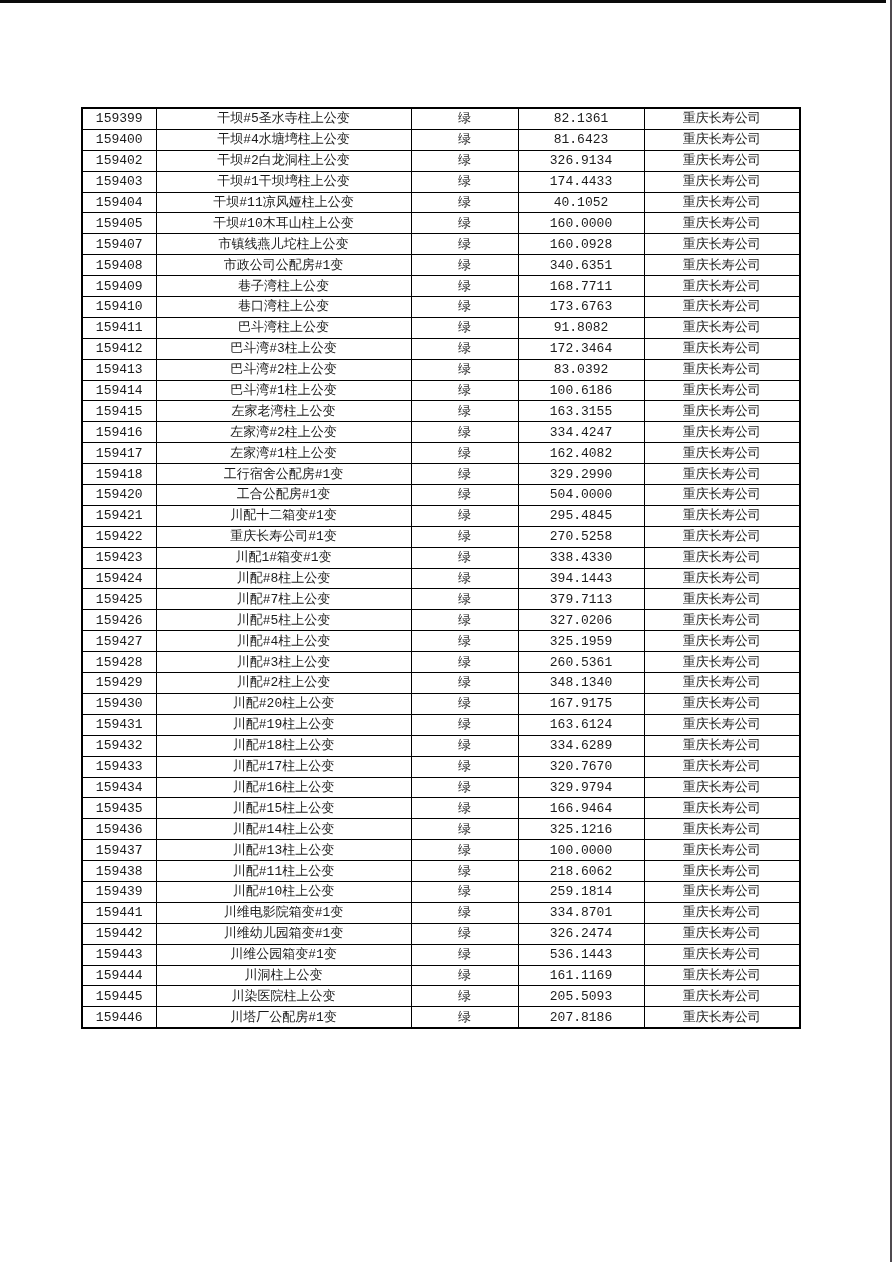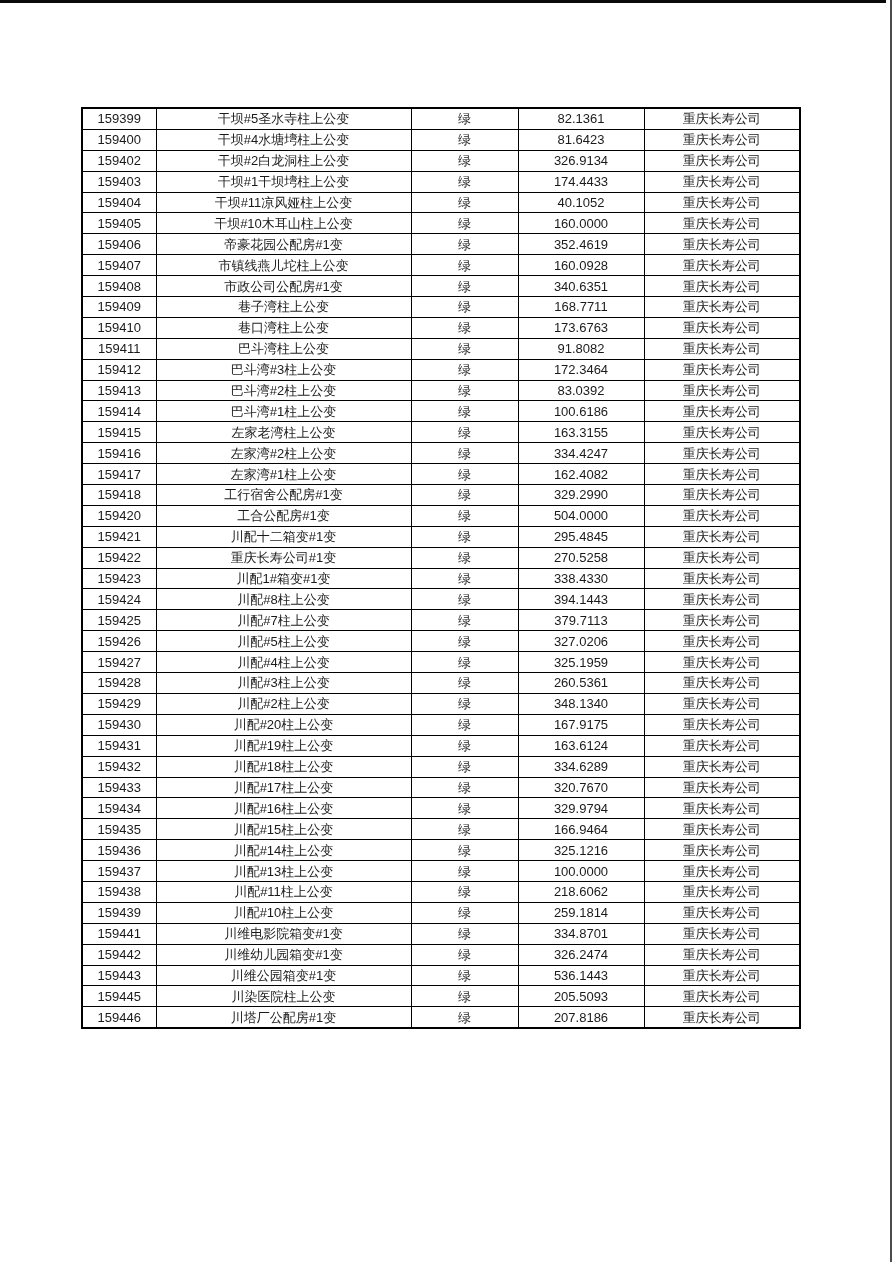--- a/index.html
+++ b/index.html
@@ -30,20 +30,21 @@
     height: 1262px;
     background: #4f4a4f;
   }
   table.sheet {
     position: absolute;
     left: 81px;
     top: 107px;
     border-collapse: collapse;
     table-layout: fixed;
     border: 2px solid #000000;
+    font-family: Liberation Mono, monospace;
   }
   table.sheet td {
     border: 1px solid #000000;
     height: 19.9px;
     padding: 0 2px;
     text-align: center;
     vertical-align: middle;
     font-size: 13px;
     line-height: 1;
     color: #1a1a1a;
@@ -113,27 +114,20 @@
   </tr>
 
   <tr>
     <td>159405</td>
     <td>干坝#10木耳山柱上公变</td>
     <td>绿</td>
     <td>160.0000</td>
     <td>重庆长寿公司</td>
   </tr>
 
-  <tr>
-    <td>159406</td>
-    <td>帝豪花园公配房#1变</td>
-    <td>绿</td>
-    <td>352.4619</td>
-    <td>重庆长寿公司</td>
-  </tr>
 
   <tr>
     <td>159407</td>
     <td>市镇线燕儿坨柱上公变</td>
     <td>绿</td>
     <td>160.0928</td>
     <td>重庆长寿公司</td>
   </tr>
 
   <tr>
@@ -403,20 +397,27 @@
   </tr>
 
   <tr>
     <td>159443</td>
     <td>川维公园箱变#1变</td>
     <td>绿</td>
     <td>536.1443</td>
     <td>重庆长寿公司</td>
   </tr>
 
+  <tr>
+    <td>159444</td>
+    <td>川洞柱上公变</td>
+    <td>绿</td>
+    <td>161.1169</td>
+    <td>重庆长寿公司</td>
+  </tr>
 
   <tr>
     <td>159445</td>
     <td>川染医院柱上公变</td>
     <td>绿</td>
     <td>205.5093</td>
     <td>重庆长寿公司</td>
   </tr>
 
   <tr>

